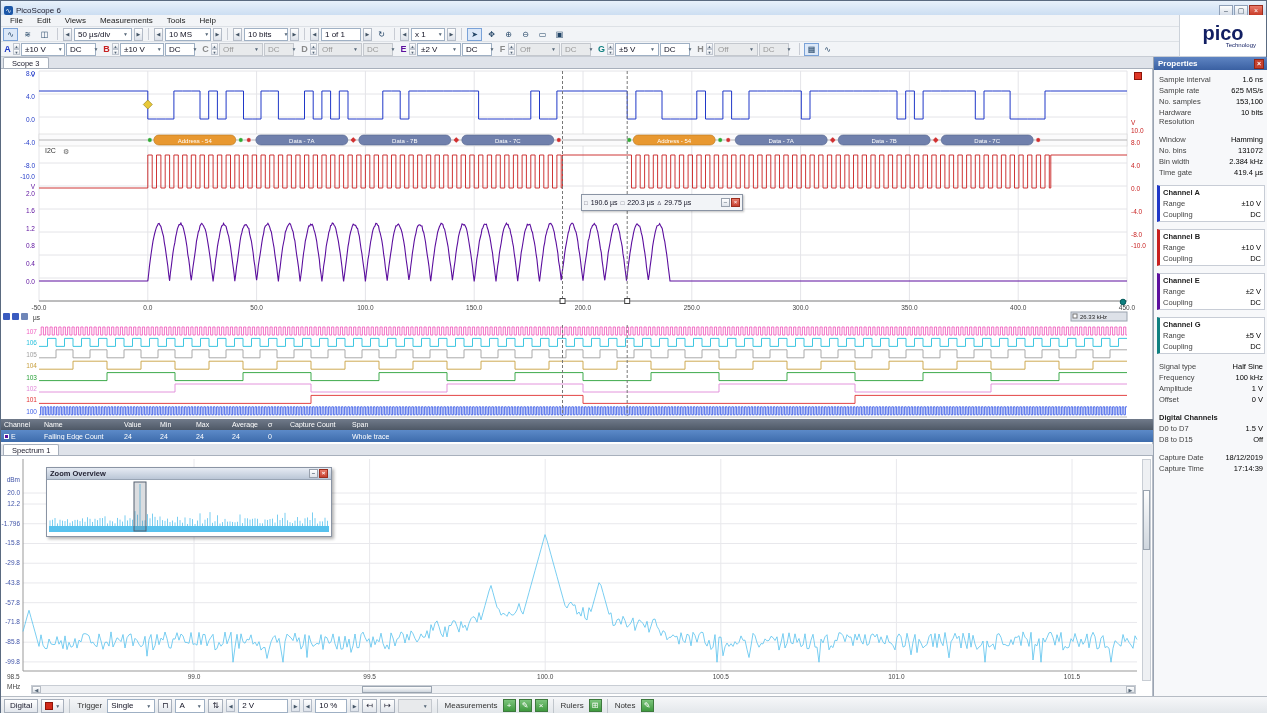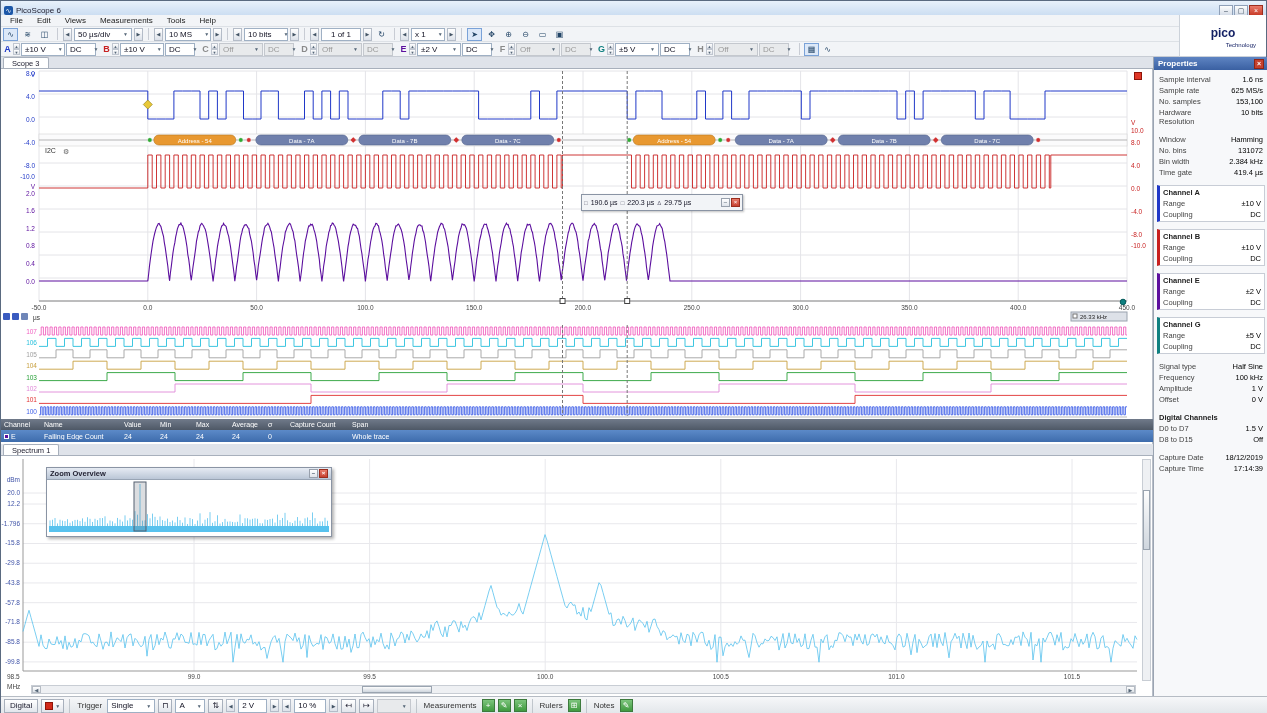--- a/index.html
+++ b/index.html
@@ -21,21 +21,21 @@
 .arr{width:9px;height:13px;border:1px solid #b4bcc8;background:linear-gradient(#fff,#dde2ea);color:#456;font-size:5px;display:flex;align-items:center;justify-content:center;padding:0}
 .dd{height:13px;border:1px solid #9fb0c4;background:#fff;display:flex;align-items:center;font-size:8px;color:#112;padding:0 3px;gap:12px;white-space:nowrap}
 .ddar{font-size:5px;color:#567;margin-left:auto}
 .dd.dis{background:#e8eaec;color:#999;border-color:#c4c8ce}
 .vsep{width:1px;height:12px;background:#c8ccd4;margin:0 3px}
 .chgroup{display:flex;align-items:center;gap:1px;margin-right:6px}
 .chletter{font-weight:bold;font-size:9px;width:9px;text-align:center}
 .chspin{display:flex;flex-direction:column;justify-content:center}
 .chspin .sa{font-size:4px;line-height:5px;color:#567;border:1px solid #c0c6d0;background:linear-gradient(#fff,#e0e4ea);width:7px;height:6px;text-align:center}
 #logo{position:absolute;right:0;top:14px;width:87px;height:42px;background:#fff;border-left:1px solid #ccd2da;border-bottom:1px solid #ccd2da;display:flex;flex-direction:column;align-items:center;justify-content:center}
-#logo .brand{font-size:12px;font-weight:bold;color:#121f63;line-height:18px}
+#logo .brand{font-size:20px;font-weight:bold;color:#121f63;line-height:18px}
 #logo .tagline{font-size:6px;color:#121f63;align-self:flex-end;margin-right:10px}
 .tabstrip{position:absolute;left:0;width:1152px;height:12px;background:#dfe3ea;border-bottom:1px solid #a8b0bc;display:flex;align-items:flex-end;padding-left:2px}
 .tab{background:#fff;border:1px solid #a8b0bc;border-bottom:none;font-size:7.5px;padding:1px 8px 0;height:11px;color:#223;border-radius:2px 2px 0 0}
 #scope-tabs{top:56px}
 #spectrum-tabs{top:443px}
 #scope-panel{position:absolute;left:0;top:68px;width:1152px;height:375px;background:#fff;border-right:1px solid #b8bec8}
 #spectrum-panel{position:absolute;left:0;top:455px;width:1152px;height:240px;background:#fff;border-right:1px solid #b8bec8}
 svg{display:block}
 svg text{font-family:"Liberation Sans",sans-serif}
 #overrange{position:absolute;left:1133px;top:3px;width:8px;height:8px;background:#e03828;border:1px solid #8f1408}
@@ -122,21 +122,21 @@
     <button class="arr">▶</button>
     <span class="vsep"></span>
     <button class="arr">◀</button>
     <div class="dd" style="width:44px">
         <span>10 bits</span>
         <span class="ddar">▼</span>
       </div>
     <button class="arr">▶</button>
     <span class="vsep"></span>
     <button class="arr">◀</button>
-    <div class="dd" style="width:40px;justify-content:center">
+    <div class="dd" style="width:40px;">
         <span>1 of 1</span>
       </div>
     <button class="arr">▶</button>
     <button class="tbtn">↻</button>
     <span class="vsep"></span>
     <button class="arr">◀</button>
     <div class="dd" style="width:34px">
         <span>x 1</span>
         <span class="ddar">▼</span>
       </div>
@@ -809,21 +809,21 @@
         <span>Single</span>
         <span class="ddar">▼</span>
       </div>
     <button class="sbtn ico">⊓</button>
     <div class="dd sdd" style="width:30px">
         <span>A</span>
         <span class="ddar">▼</span>
       </div>
     <button class="sbtn ico">⇅</button>
     <button class="arr">◀</button>
-    <div class="dd sdd" style="width:29px">
+    <div class="dd sdd" style="width:50px">
         <span>2 V</span>
       </div>
     <button class="arr">▶</button>
     <button class="arr">◀</button>
     <div class="dd sdd" style="width:32px">
         <span>10 %</span>
       </div>
     <button class="arr">▶</button>
     <button class="sbtn ico">↤</button>
     <button class="sbtn ico">↦</button>

